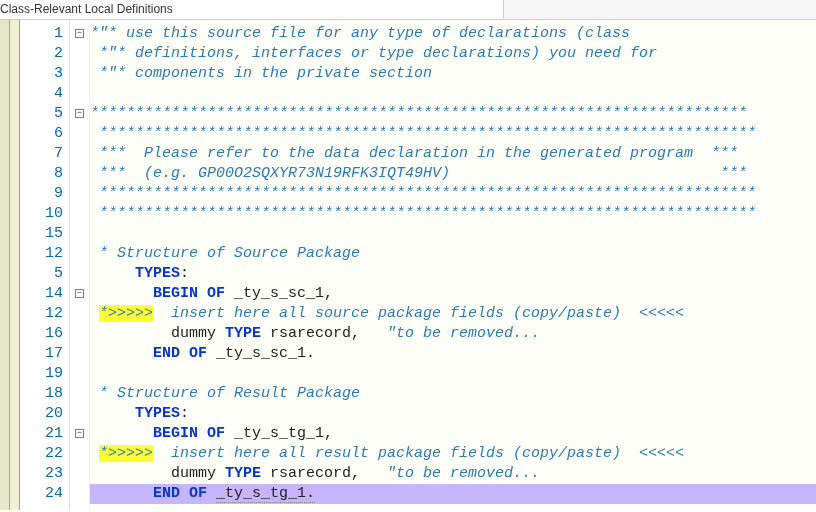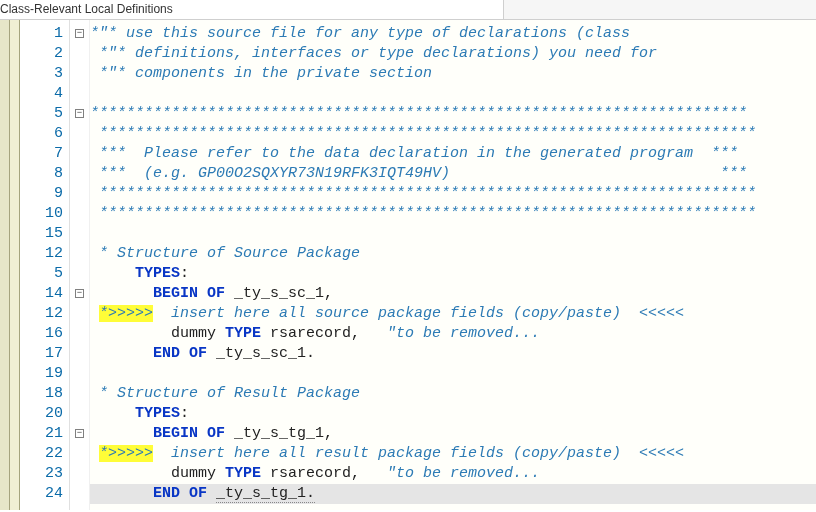--- a/index.html
+++ b/index.html
@@ -88,21 +88,21 @@
     flex: 1;
     padding-top: 4px;
     line-height: 20px;
     white-space: pre;
     overflow: hidden;
     font-family: "Consolas", "Courier New", monospace;
     color: #111;
   }
   .row { height: 20px; display:block; }
   .row.selected {
-    background: #e5e5e5;
+    background: #c4b5fd;
   }
   .cm { color: #2d7bb5; font-style: italic; } 
   .kw { color: #0936c5; font-weight: bold; text-align: right; } 
   .id { color: #222; } 
   .hl { background: #fffd38; } 
   .dotted {
     border-bottom: 1px dotted #888;
   }
   .gutter .gl { display:block; height:20px; }
   .fold-col .fl { display:block; height:20px; }

